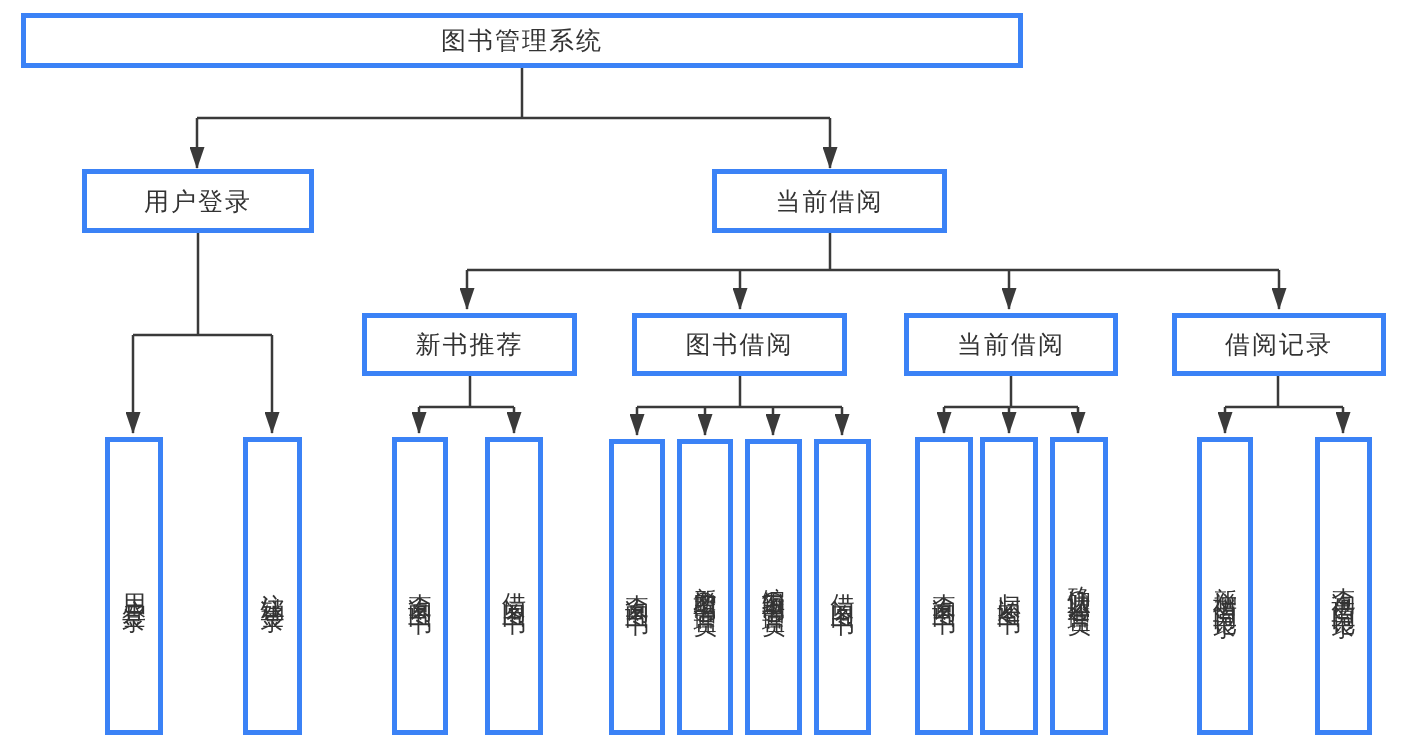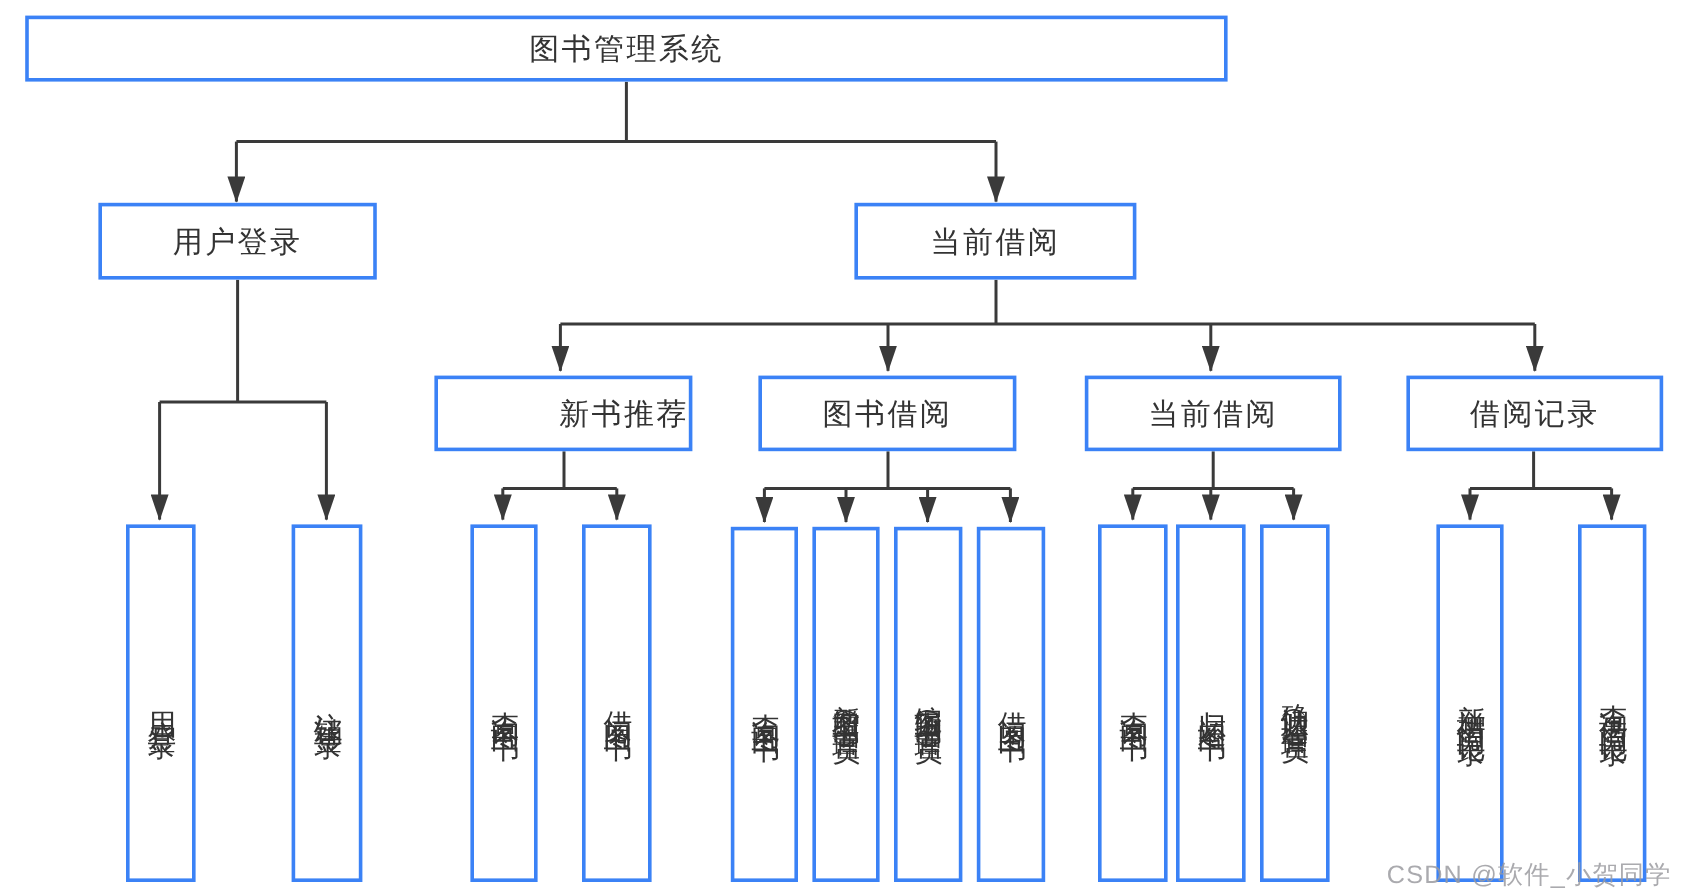--- a/index.html
+++ b/index.html
@@ -18,21 +18,21 @@
   .connectors {
     position: absolute;
     left: 0;
     top: 0;
     z-index: 1;
   }
   .node {
     position: absolute;
     box-sizing: border-box;
     background: #ffffff;
-    border: 3px solid #3b82f6;
+    border: 5px solid #3b82f6;
     display: flex;
     align-items: center;
     justify-content: center;
     z-index: 2;
     color: #333333;
   }
   .node.h span {
     font-size: 25px;
     letter-spacing: 2px;
     white-space: nowrap;
@@ -118,21 +118,21 @@
     <span>图书管理系统</span>
   </div>
 
   <div class="node h" style="left:82px; top:169px; width:232px; height:64px;">
     <span>用户登录</span>
   </div>
   <div class="node h" style="left:712px; top:169px; width:235px; height:64px;">
     <span>当前借阅</span>
   </div>
 
-  <div class="node h" style="left:362px; top:313px; width:215px; height:63px;justify-content:flex-end;">
+  <div class="node h" style="left:362px; top:313px; width:215px; height:63px;">
     <span>新书推荐</span>
   </div>
   <div class="node h" style="left:632px; top:313px; width:215px; height:63px;text-align:right;">
     <span>图书借阅</span>
   </div>
   <div class="node h" style="left:1172px; top:313px; width:214px; height:63px;">
     <span>借阅记录</span>
   </div>
   <div class="node h" style="left:904px; top:313px; width:214px; height:63px;">
     <span>当前借阅</span>
@@ -171,15 +171,14 @@
   <div class="node leaf long" style="left:1050px; top:437px; width:58px; height:298px;">
     <span>确认归还（管理员）</span>
   </div>
   <div class="node leaf" style="left:1197px; top:437px; width:56px; height:298px;">
     <span>新增借阅记录</span>
   </div>
   <div class="node leaf" style="left:1315px; top:437px; width:57px; height:298px;">
     <span>查询借阅记录</span>
   </div>
 
-  <div class="watermark">CSDN @软件_小贺同学</div>
 
 </div>
 
 </body></html>

